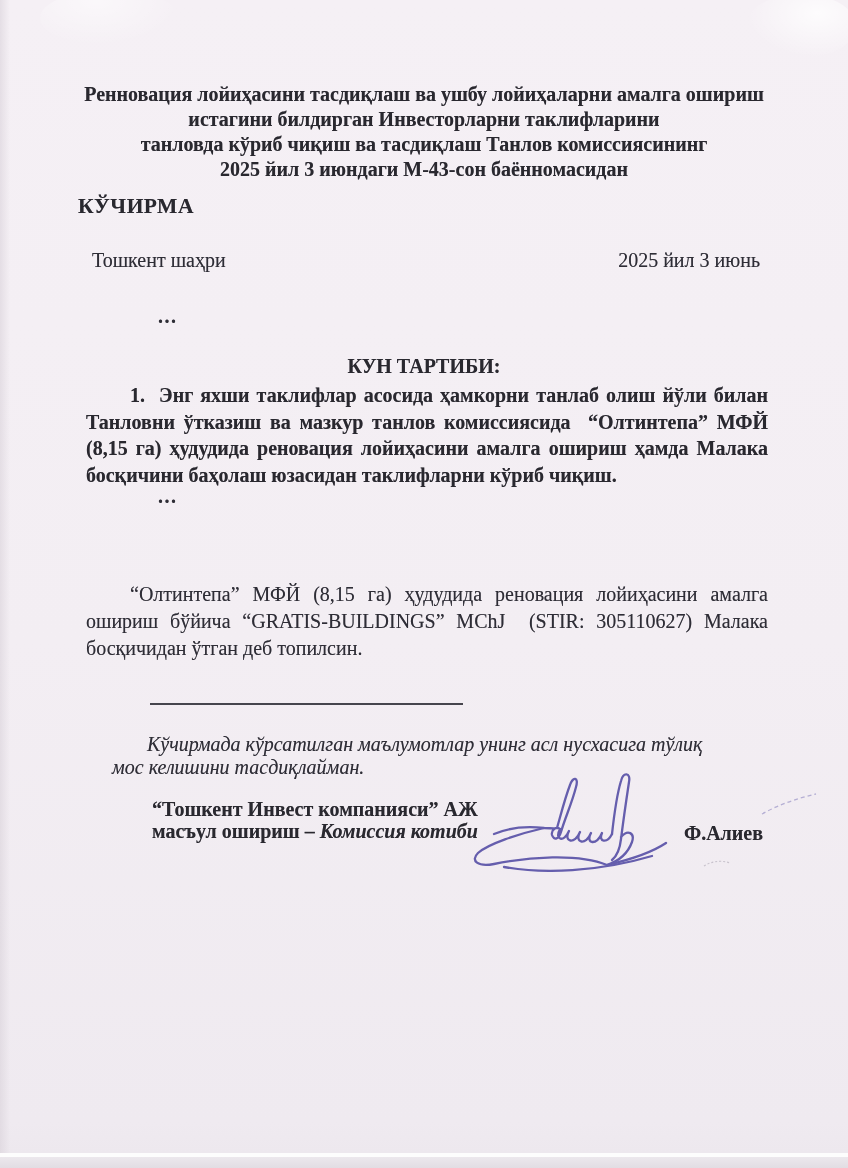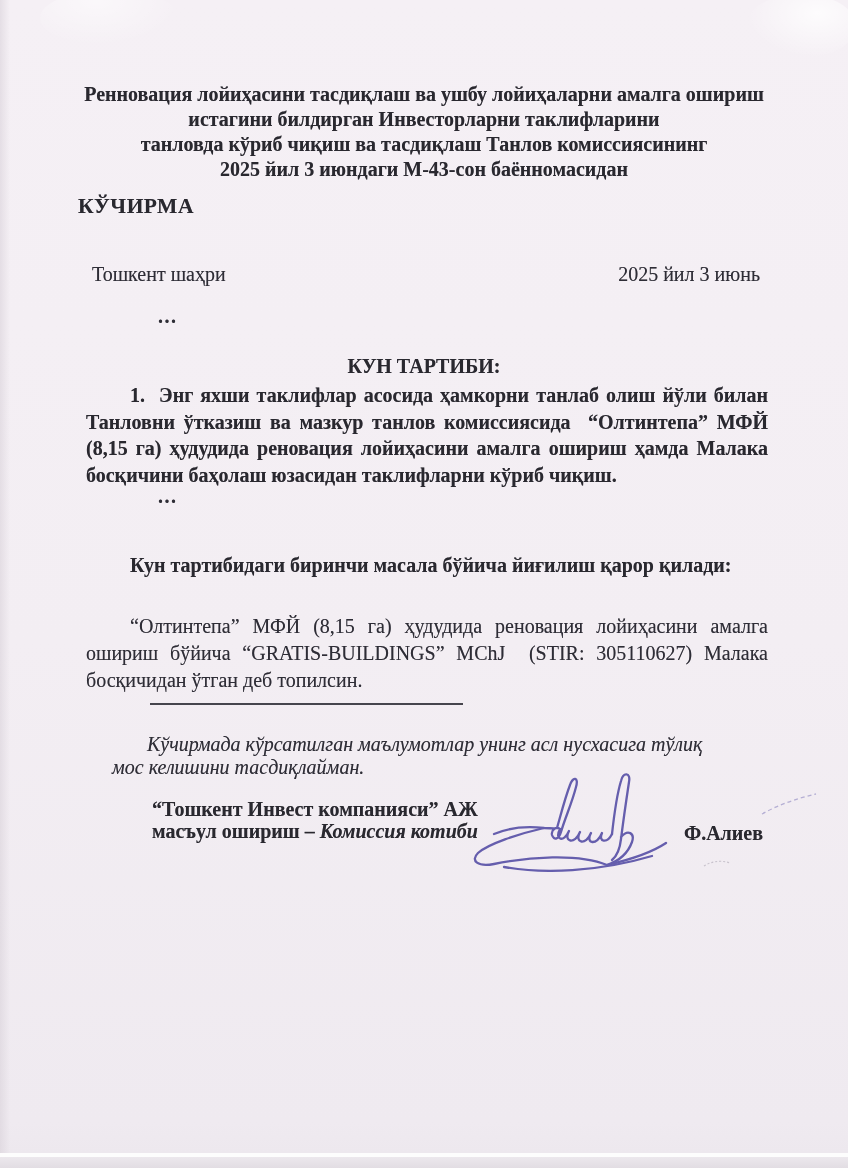--- a/index.html
+++ b/index.html
@@ -28,34 +28,34 @@
   .crease-tl{position:absolute;top:-10px;left:40px;width:140px;height:56px;border-radius:50%;
     background:radial-gradient(ellipse at 40% 20%,rgba(255,255,255,.55),rgba(255,255,255,0) 70%);}
   .scan-bottom-highlight{position:absolute;left:0;right:0;bottom:11px;height:4px;background:#fdfdfd;}
   .scan-bottom-strip{position:absolute;left:0;right:0;bottom:0;height:11px;
     background:linear-gradient(180deg,#ece8ed,#e2dde3);}
 
   .header{position:absolute;top:82px;left:82px;width:684px;text-align:center;
     font-weight:bold;font-size:20px;line-height:25px;color:var(--heading);}
   .doc-title{position:absolute;top:194px;left:78px;width:684px;text-align:left;
     font-weight:bold;font-size:21.5px;letter-spacing:.5px;color:var(--heading);}
-  .meta-row{position:absolute;top:263px;left:92px;width:668px;
+  .meta-row{position:absolute;top:249px;left:92px;width:668px;
     display:flex;justify-content:space-between;font-size:20px;}
   .dots{position:absolute;left:158px;font-weight:bold;font-size:20px;letter-spacing:1.5px;}
   .dots-1{top:305px;}
   .dots-2{top:485px;}
   .agenda-heading{position:absolute;top:355px;left:82px;width:684px;text-align:center;
     font-weight:bold;font-size:20px;color:var(--heading);}
   .agenda-item{position:absolute;top:382px;left:86px;width:682px;
     font-weight:bold;font-size:20px;line-height:26.5px;
     text-align:justify;text-indent:44px;color:var(--heading);}
   .decision-heading{position:absolute;top:554px;left:86px;width:682px;
     font-weight:bold;font-size:20px;text-indent:44px;color:var(--heading);}
   .decision-body{position:absolute;top:581px;left:86px;width:682px;
-    font-size:20px;line-height:27px;text-align:justify;text-indent:44px;margin-top:32px;}
+    font-size:20px;line-height:27px;text-align:justify;text-indent:44px;}
   .sig-rule{position:absolute;top:703px;left:150px;width:313px;height:0;
     border-top:2.5px solid var(--rule);}
   .certification{position:absolute;top:733px;left:112px;width:616px;
     font-style:italic;font-size:20px;line-height:22.5px;text-indent:35px;}
   .signatory{position:absolute;top:798px;left:152px;
     font-weight:bold;font-size:20px;line-height:22px;color:var(--heading);}
   .signatory .role-title{font-style:italic;}
   .signer-name{position:absolute;top:822px;left:684px;
     font-weight:bold;font-size:20px;color:var(--heading);}
   .signature{position:absolute;top:768px;left:448px;width:252px;height:112px;}
@@ -86,21 +86,20 @@
     <span>2025 йил 3 июнь</span>
   </div>
 
   <div class="dots dots-1">...</div>
 
   <div class="agenda-heading">КУН ТАРТИБИ:</div>
   <div class="agenda-item">1.&nbsp;&nbsp;Энг яхши таклифлар асосида ҳамкорни танлаб олиш йўли билан Танловни ўтказиш ва мазкур танлов комиссиясида &nbsp;“Олтинтепа” МФЙ (8,15&nbsp;га) ҳудудида реновация лойиҳасини амалга ошириш ҳамда Малака босқичини баҳолаш юзасидан таклифларни кўриб чиқиш.</div>
 
   <div class="dots dots-2">...</div>
 
-  <div class="decision-heading">Кун тартибидаги биринчи масала бўйича йиғилиш қарор қилади:</div>
   <div class="decision-body">“Олтинтепа” МФЙ (8,15&nbsp;га) ҳудудида реновация лойиҳасини амалга ошириш бўйича “GRATIS-BUILDINGS” MChJ &nbsp;(STIR:&nbsp;305110627) Малака босқичидан ўтган деб топилсин.</div>
 
   <div class="sig-rule"></div>
 
   <div class="certification">Кўчирмада кўрсатилган маълумотлар унинг асл нусхасига тўлиқ мос келишини тасдиқлайман.</div>
 
   <div class="signatory">
     <div>“Тошкент Инвест компанияси” АЖ</div>
     <div><span>масъул ошириш – </span><span class="role-title">Комиссия котиби</span></div>
   </div>

